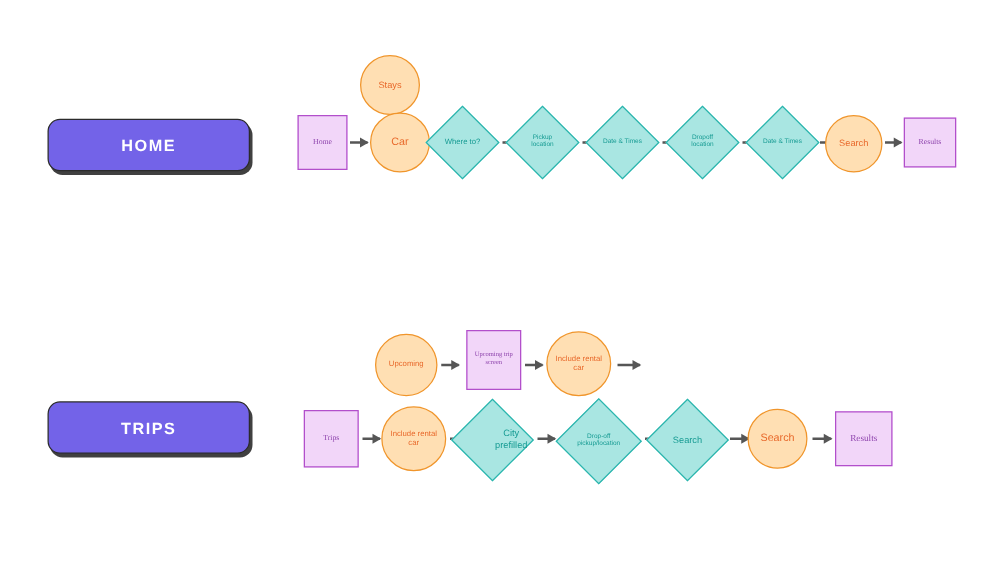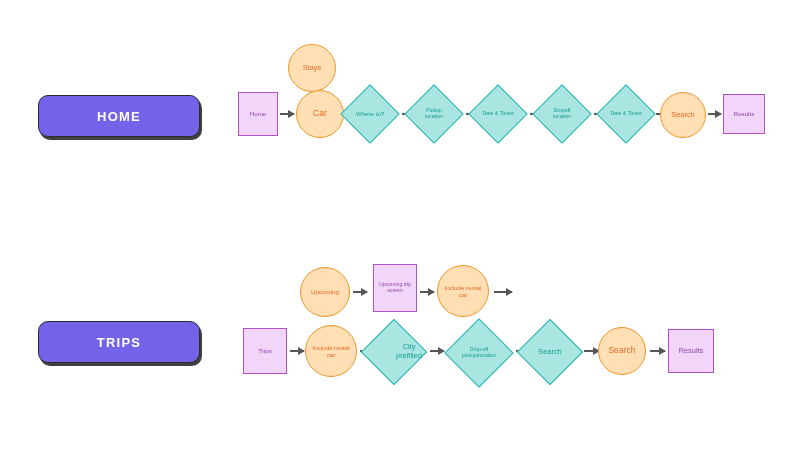--- a/index.html
+++ b/index.html
@@ -47,20 +47,21 @@
   .node .label {
     line-height: 1.15;
     pointer-events: none;
   }
 
   
   .node.rect {
     background: #f2d6f9;
     border: 1.6px solid #b24fcb;
     color: #8e44ad;
+    font-family: Liberation Serif, serif;
   }
   .node.rect .label { color: #8e44ad; }
 
   
   .node.circle {
     background: #ffdfb3;
     border: 1.5px solid #f0952b;
     border-radius: 50%;
     color: #e8682a;
   }

